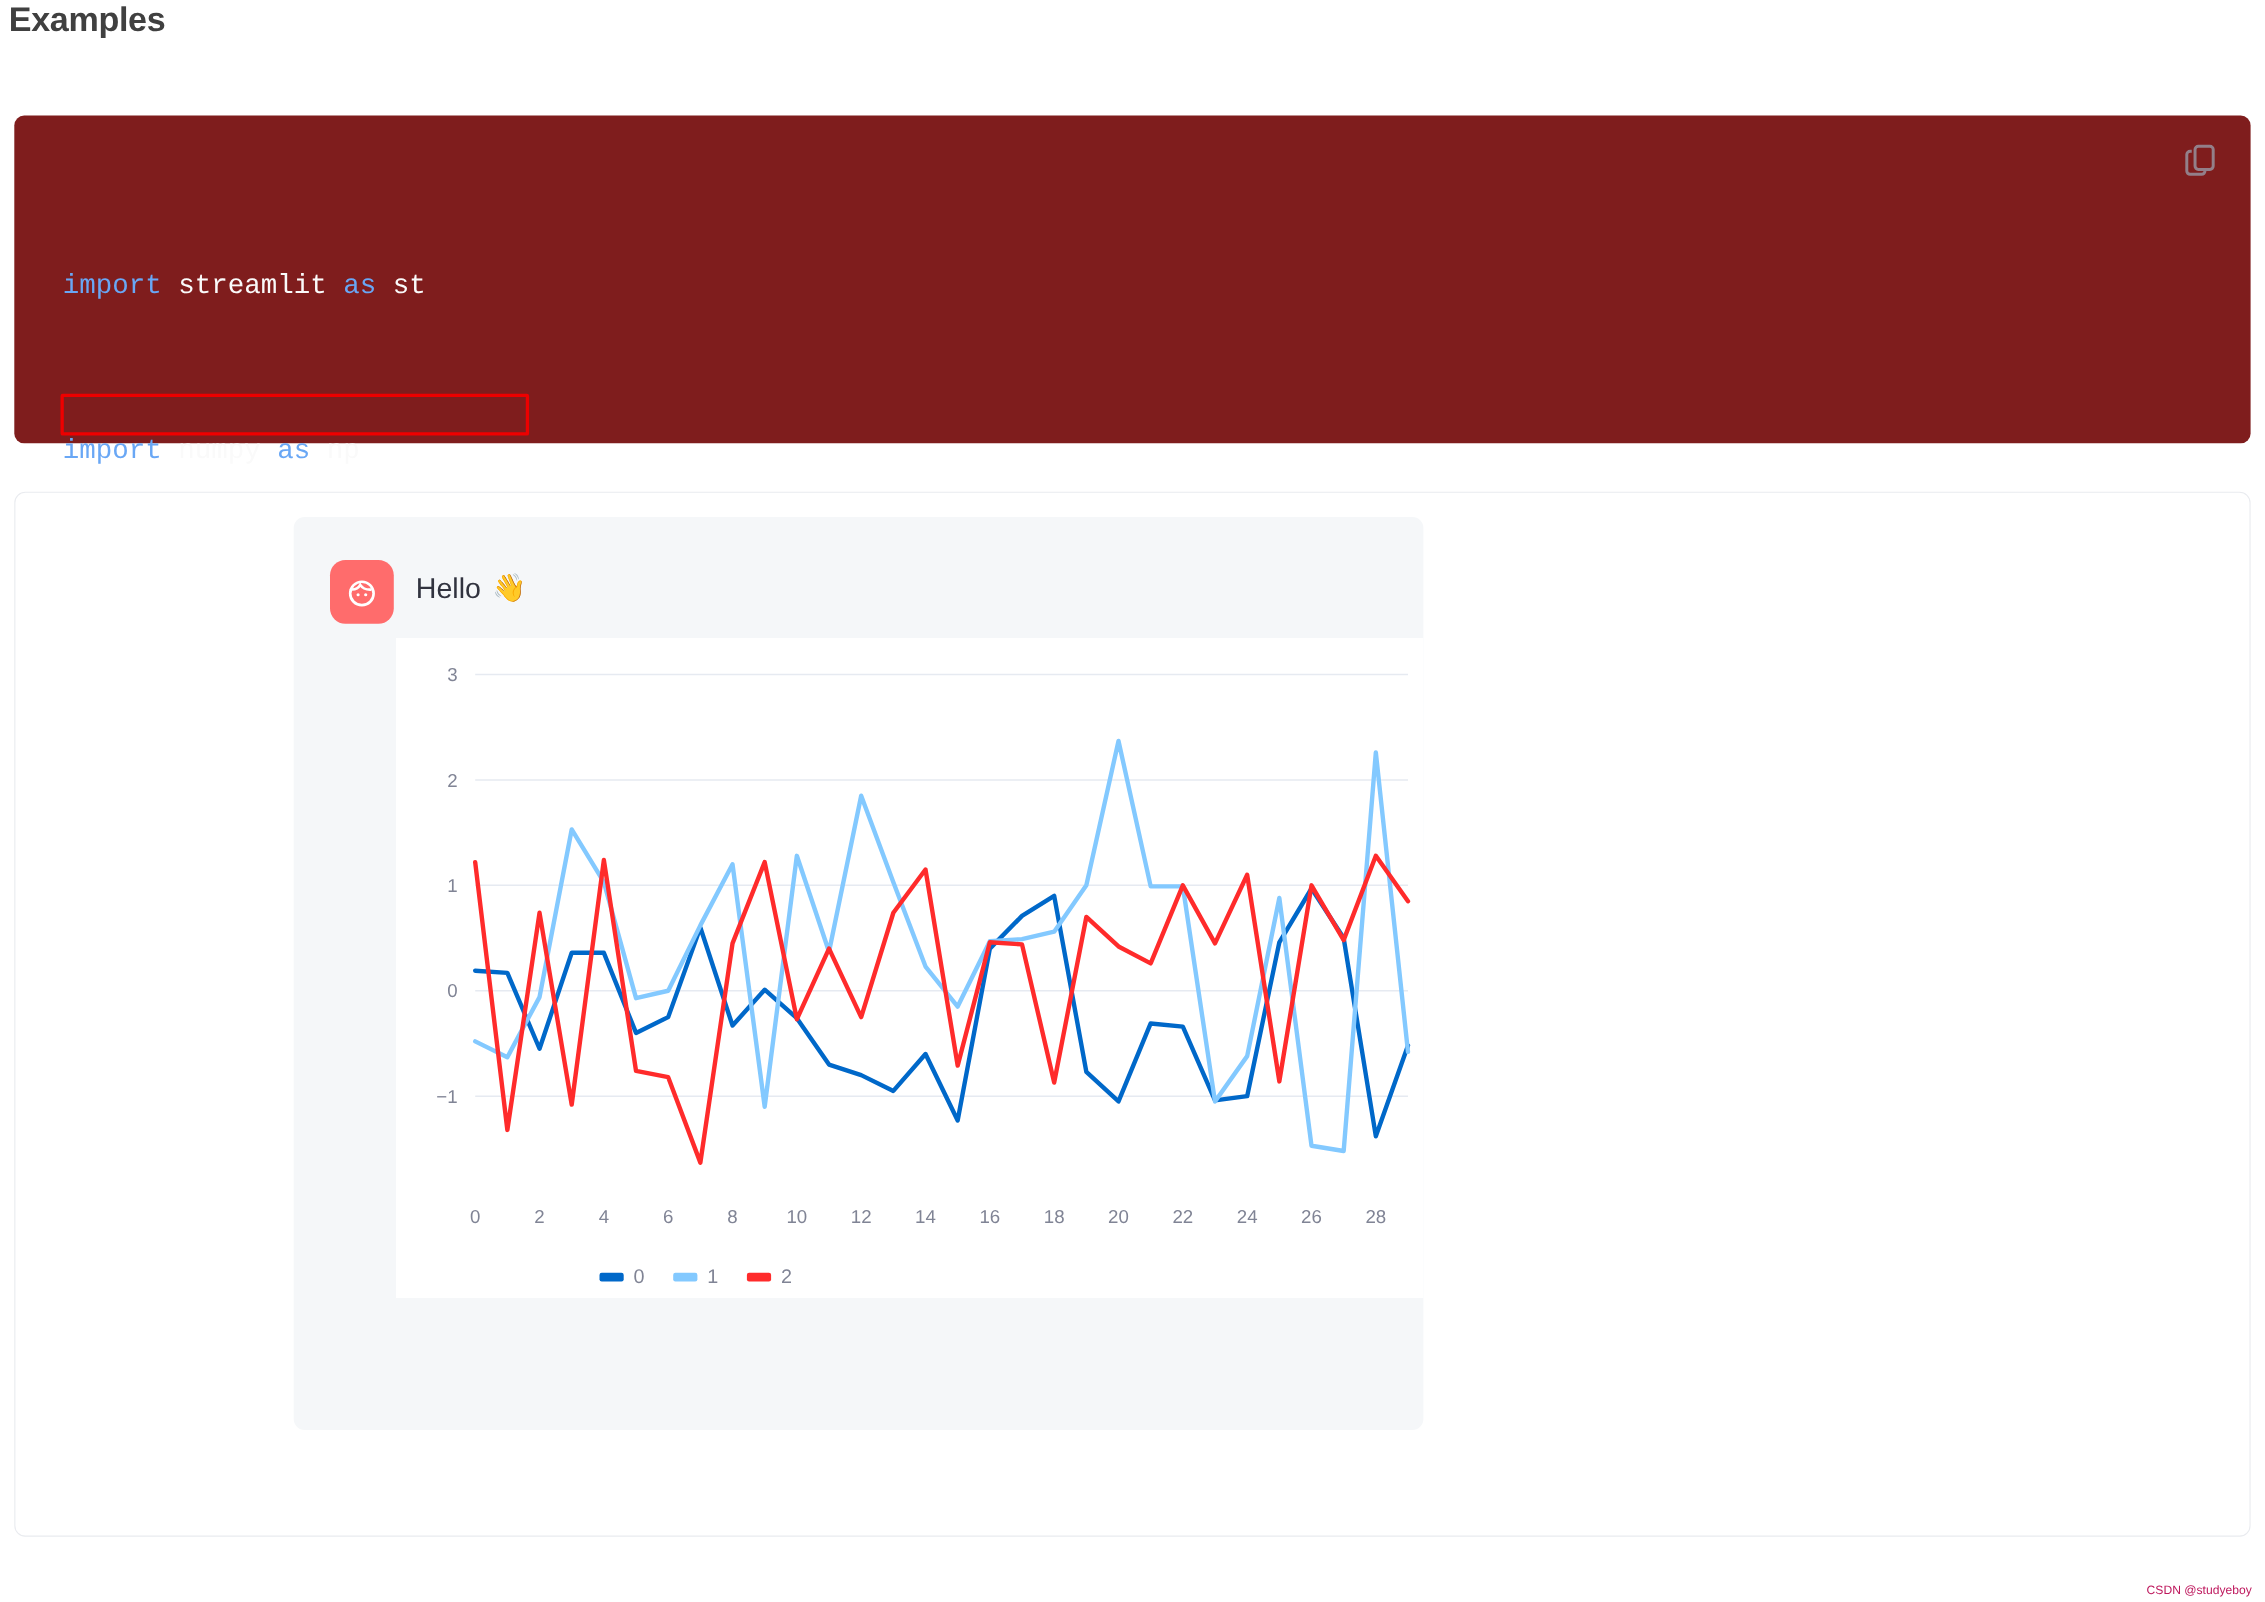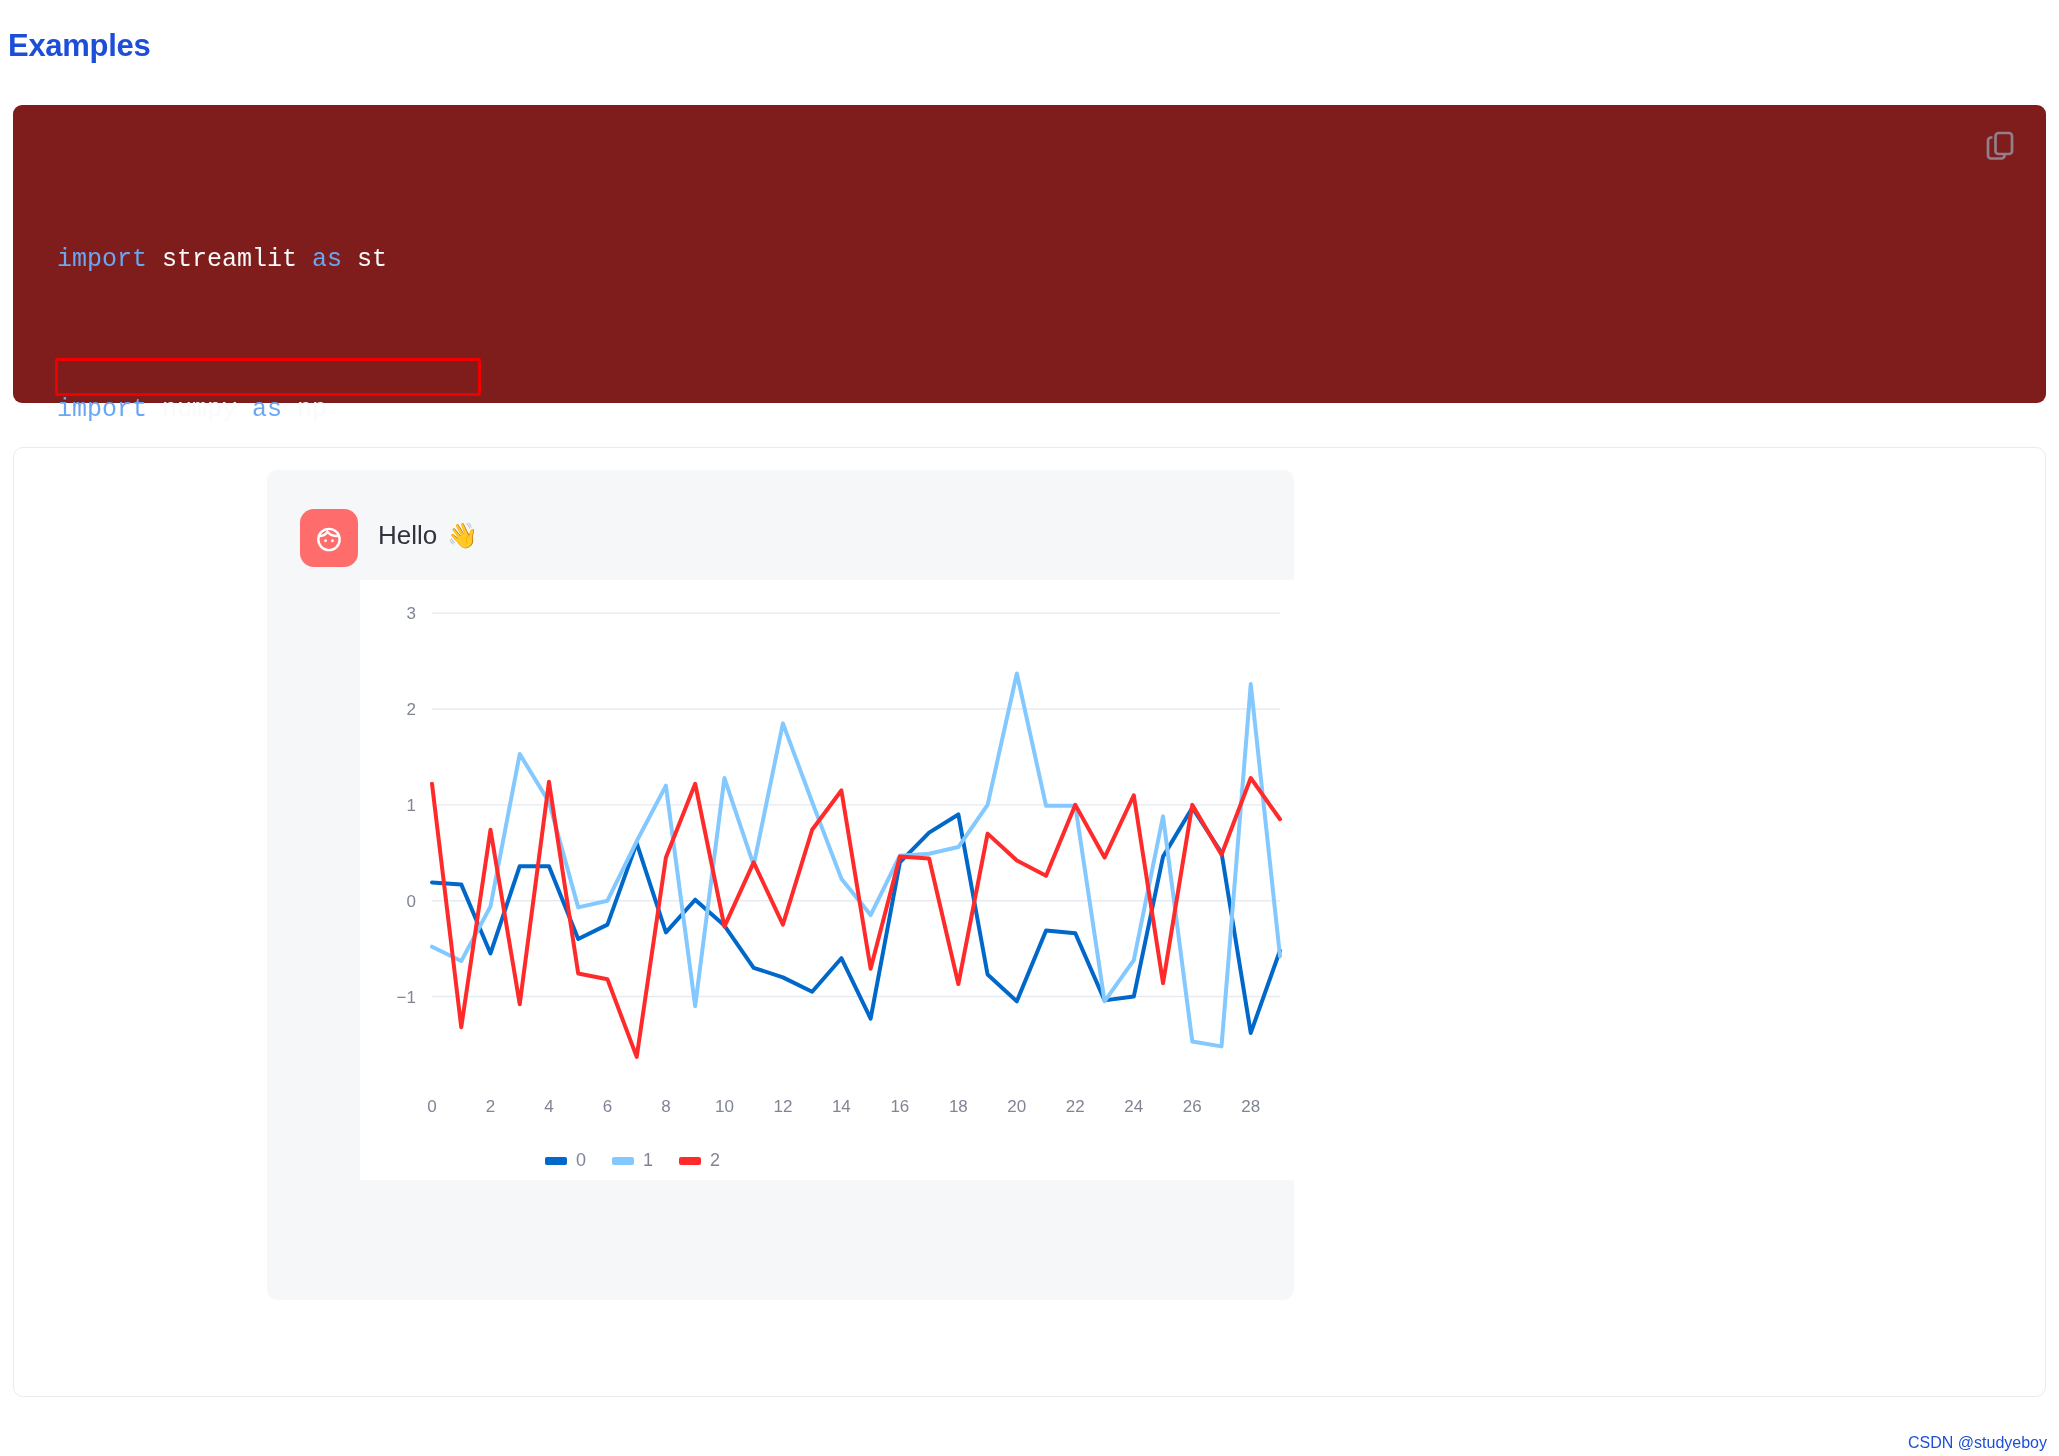--- a/index.html
+++ b/index.html
@@ -16,23 +16,22 @@
     overflow: hidden;
     background: #ffffff;
   }
 
   
   .heading {
     position: absolute;
     left: 8px; top: 0px;
     font-size: 31px;
     font-weight: bold;
-    color: #1d4ed8;
+    color: #404040;
     letter-spacing: -0.3px;
-    margin-top: 28px;
   }
   .subline {
     position: absolute;
     left: 8px; top: 62px;
     font-size: 22px;
     color: #0e1117;
     white-space: nowrap;
     display: flex;
     align-items: center;
     gap: 0px;
@@ -162,22 +161,22 @@
     font-size: 22px; color: #0e1117;
   }
   .footer-right {
     display: flex; align-items: center; gap: 12px;
     font-size: 22px; color: #0e1117; font-weight: 600;
   }
   .fs-icon { width: 26px; height: 26px; }
   .watermark {
     position: absolute;
     right: 12px; bottom: 4px;
-    font-size: 16px;
-    color: #1d4ed8;
+    font-size: 11px;
+    color: #be185d;
   }
 </style>
 </head>
 <body>
 
 <div class="page">
 
   <div class="heading">Examples</div>
 
   <div class="codeblock">

